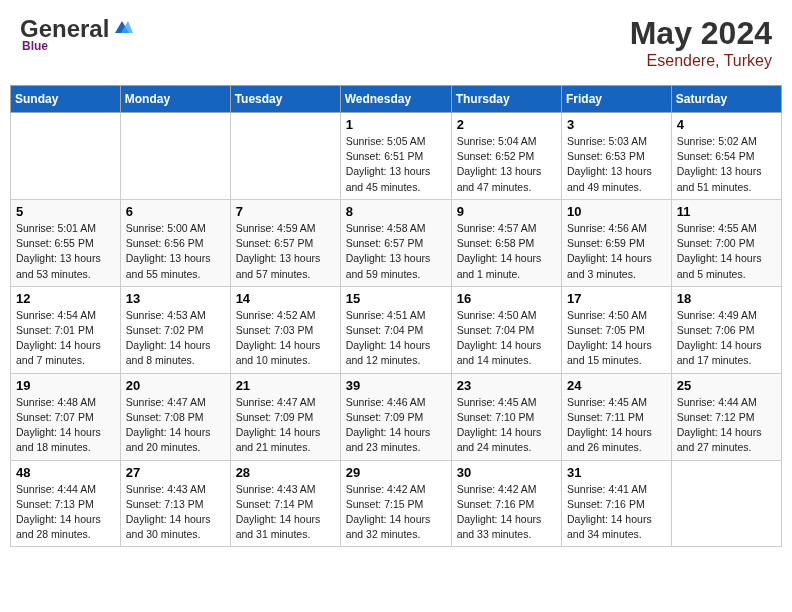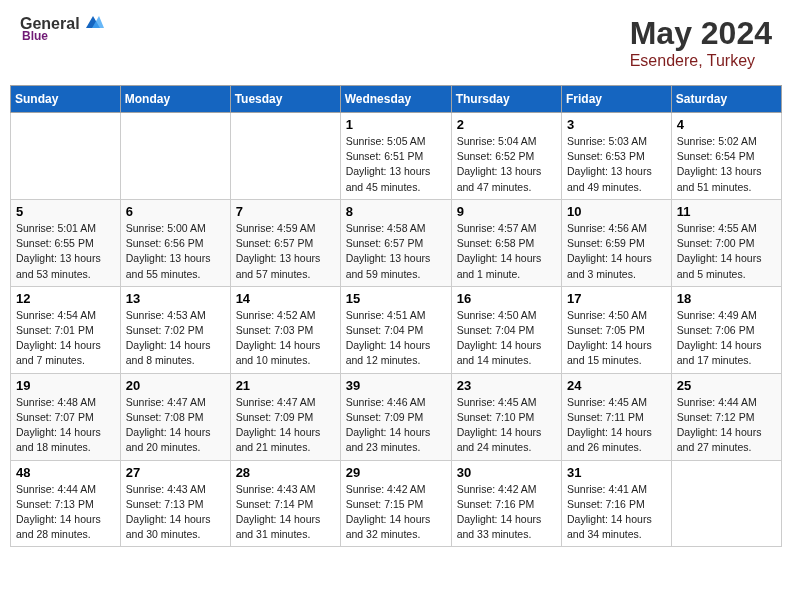--- a/index.html
+++ b/index.html
@@ -15,31 +15,31 @@
       justify-content: space-between;
       align-items: flex-start;
       margin-bottom: 10px;
       padding: 5px 10px;
     }
     .logo {
       display: flex;
       align-items: center;
     }
     .logo-text-general {
-      font-size: 16px;
+      font-size: 24px;
       font-weight: bold;
       color: #333;
     }
     .logo-text-blue {
       font-size: 12px;
       font-weight: bold;
       color: #701a75;
     }
     .title-block {
-      text-align: left;
+      text-align: right;
     }
     .month-title {
       font-size: 32px;
       font-weight: bold;
       color: #333;
     }
     .subtitle {
       font-size: 16px;
       color: #7f1d1d;
     }

